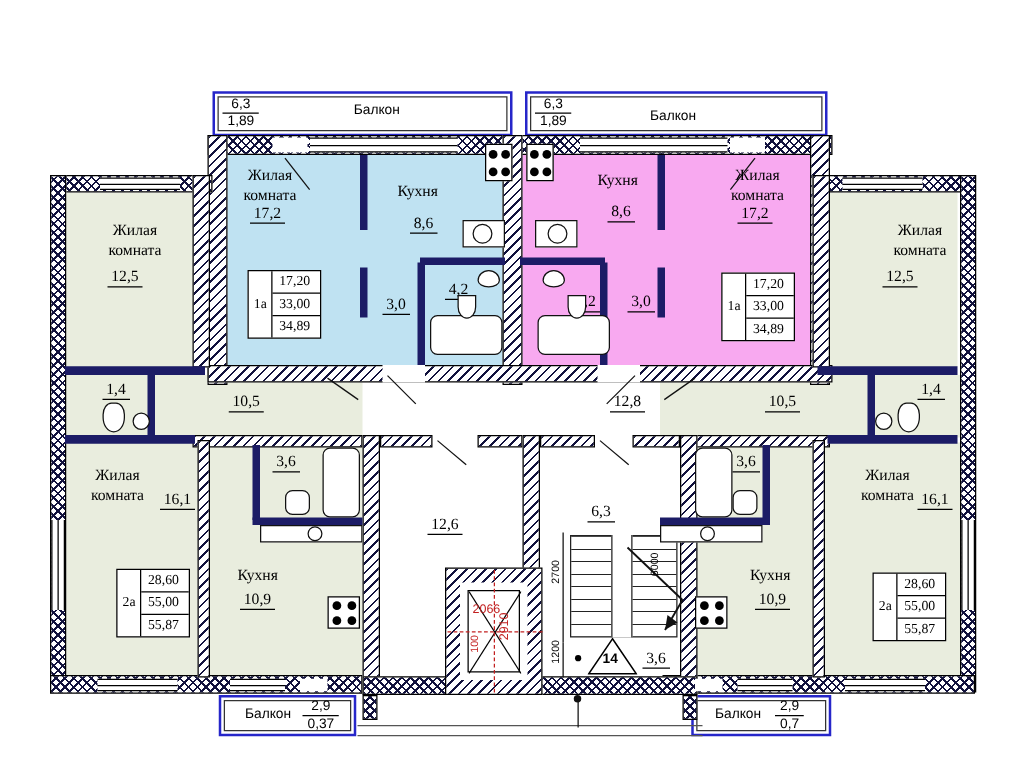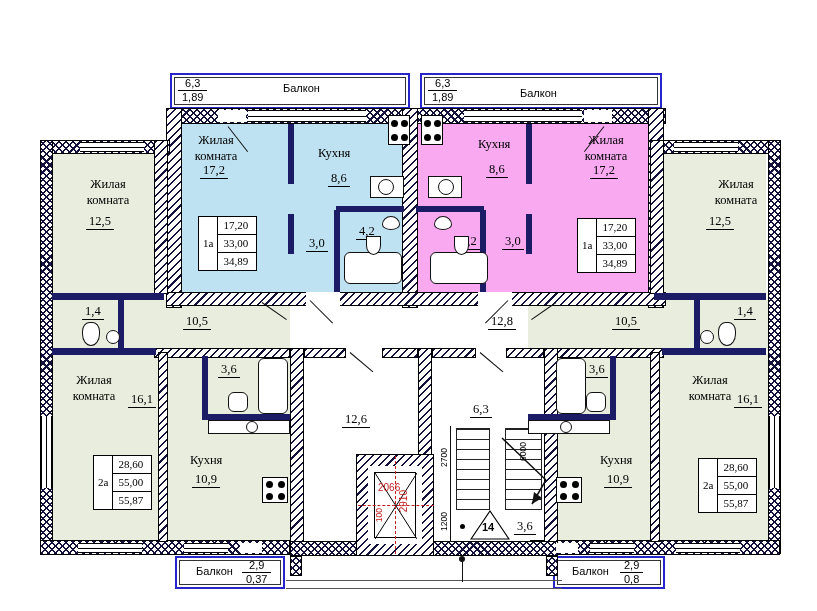--- a/index.html
+++ b/index.html
@@ -100,21 +100,21 @@
     <span class="top">2,9</span>
     <span class="bot">0,37</span>
   </div>
 
   <div class="abs rail" style="left:553px;top:556px;width:112px;height:33px;">
     <div class="rail-in"></div>
   </div>
   <span class="abs bal" style="left:572px;top:565px;">Балкон</span>
   <div class="abs frac" style="left:620px;top:559px;">
     <span class="top">2,9</span>
-    <span class="bot">0,8</span>
+    <span class="bot">0,7</span>
   </div>
 
   <div class="abs xh" style="left:166px;top:108px;width:500px;height:16px;"></div>
   <div class="abs dh" style="left:166px;top:108px;width:16px;height:200px;"></div>
   <div class="abs dh" style="left:402px;top:108px;width:16px;height:200px;"></div>
   <div class="abs dh" style="left:648px;top:108px;width:16px;height:200px;"></div>
   <div class="abs dh" style="left:166px;top:292px;width:500px;height:14px;"></div>
   <div class="abs xh" style="left:40px;top:140px;width:130px;height:14px;"></div>
   <div class="abs xh" style="left:40px;top:140px;width:13px;height:414px;"></div>
   <div class="abs xh" style="left:40px;top:540px;width:250px;height:15px;"></div>

